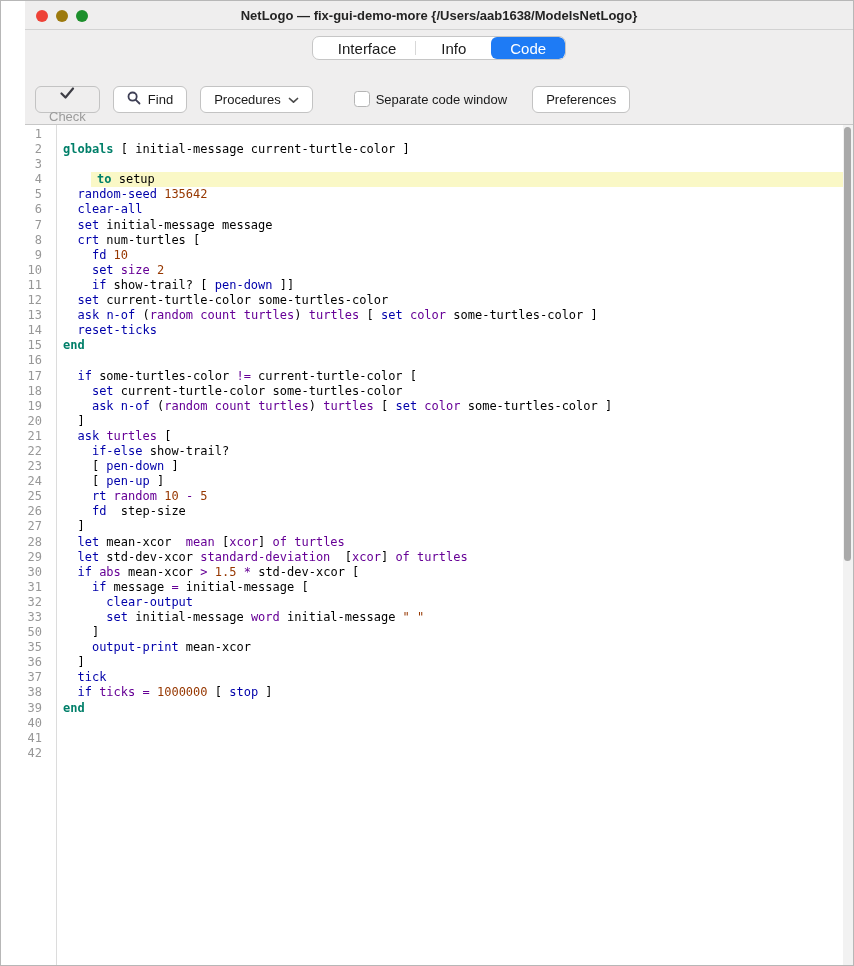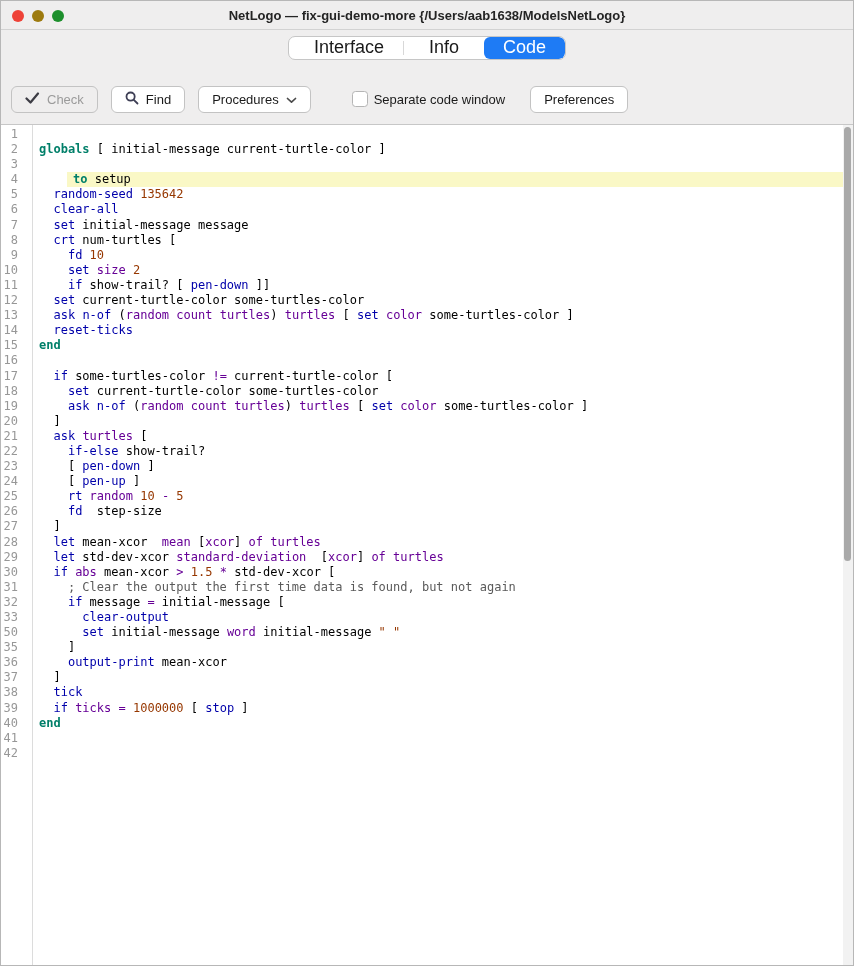--- a/index.html
+++ b/index.html
@@ -1,39 +1,39 @@
 <!DOCTYPE html>
 <html style="--c-keyword: #007f69; --c-command: #0000aa; --c-reporter: #660096; --c-constant: #963700; --c-comment: #5a5a5a; --c-plain: #000000; --hl: #faf8c6;"><head>
 <meta charset="utf-8">
 <style>
   * { margin:0; padding:0; box-sizing:border-box; }
   html,body { width:854px; height:966px; background:#fff; }
   body { font-family:"Liberation Sans", sans-serif; overflow:hidden; }
-  .window { width:854px; height:966px; border:1px solid #b7b7b7; display:flex; flex-direction:column; background:#fff; }
+  .window { width:854px; height:966px; border:1px solid #b7b7b7; display:flex; flex-direction:column; background:#fff;padding-left:24px; }
 
   
   .titlebar { height:29px; background:#efeeee; border-bottom:1px solid #d2d2d2; position:relative;
               display:flex; align-items:center; justify-content:center; flex:0 0 auto; }
   .traffic { position:absolute; left:11px; top:0; height:29px; display:flex; align-items:center; gap:8px; }
   .light { width:12px; height:12px; border-radius:50%; }
   .title { font-size:13px; font-weight:bold; color:#242424; }
 
   
   .tabbar { height:36px; background:#efeeee; display:flex; align-items:center; justify-content:center; flex:0 0 auto; }
   .seg { display:flex; align-items:stretch; background:#fff; border:1px solid #c6c6c6; border-radius:7px; height:24px; overflow:hidden; }
-  .seg-tab { display:flex; align-items:flex-start; padding:0 19px; font-size:18px; color:#1a1a1a; cursor:default; border-radius:6px;margin-left:6px; }
+  .seg-tab { display:flex; align-items:center; padding:0 19px; font-size:15px; color:#1a1a1a; cursor:default; border-radius:6px;margin-left:6px; }
   .seg-div { width:1px; background:#d8d8d8; margin:4px 0; }
   .seg-tab.active { color:#fff; }
 
   
   .toolbar { height:59px; background:#efeeee; border-bottom:1px solid #c7c7c7; display:flex; align-items:center;
              padding:8px 10px 0 10px; gap:13px; flex:0 0 auto; }
   .tbtn { height:27px; border:1px solid #c3c3c3; border-radius:6px; display:flex; align-items:center;
           gap:7px; padding:0 13px; font-size:13px; background:#fff; color:#1a1a1a; }
-  .tbtn.disabled-look { background:#efeeee; color:#9b9b9b; }
+  .tbtn.disabled-look { background:#efeeee; color:#9b9b9b;flex-direction:column; }
   .tbtn svg { flex:0 0 auto; }
   .chk-group { display:flex; align-items:center; gap:6px; margin-left:28px; }
   .checkbox { width:16px; height:16px; background:#fff; border:1px solid #b5b5b5; border-radius:3.5px; }
   .chk-label { font-size:13px; color:#1a1a1a; }
   .prefs { margin-left:12px; }
 
   
   .editor { flex:1 1 auto; position:relative; background:#fff; display:flex; overflow:hidden; }
   .gutter { width:32px; flex:0 0 auto; border-right:1px solid #dcdcdc; padding-top:2px; }
   .ln { font-family:"DejaVu Sans Mono", monospace; font-size:12px; line-height:15.1px; height:15.1px;
@@ -191,21 +191,20 @@
         <div class="code-line"><span class="tok-p">  </span><span class="tok-c">ask</span><span class="tok-p"> </span><span class="tok-r">turtles</span><span class="tok-p"> [</span></div>
         <div class="code-line"><span class="tok-p">    </span><span class="tok-c">if-else</span><span class="tok-p"> show-trail?</span></div>
         <div class="code-line"><span class="tok-p">    [ </span><span class="tok-c">pen-down</span><span class="tok-p"> ]</span></div>
         <div class="code-line"><span class="tok-p">    [ </span><span class="tok-c">pen-up</span><span class="tok-p"> ]</span></div>
         <div class="code-line"><span class="tok-p">    </span><span class="tok-c">rt</span><span class="tok-p"> </span><span class="tok-r">random</span><span class="tok-p"> </span><span class="tok-n">10</span><span class="tok-p"> </span><span class="tok-r">-</span><span class="tok-p"> </span><span class="tok-n">5</span></div>
         <div class="code-line"><span class="tok-p">    </span><span class="tok-c">fd</span><span class="tok-p">  step-size</span></div>
         <div class="code-line"><span class="tok-p">  ]</span></div>
         <div class="code-line"><span class="tok-p">  </span><span class="tok-c">let</span><span class="tok-p"> mean-xcor  </span><span class="tok-r">mean</span><span class="tok-p"> [</span><span class="tok-r">xcor</span><span class="tok-p">] </span><span class="tok-r">of</span><span class="tok-p"> </span><span class="tok-r">turtles</span></div>
         <div class="code-line"><span class="tok-p">  </span><span class="tok-c">let</span><span class="tok-p"> std-dev-xcor </span><span class="tok-r">standard-deviation</span><span class="tok-p">  [</span><span class="tok-r">xcor</span><span class="tok-p">] </span><span class="tok-r">of</span><span class="tok-p"> </span><span class="tok-r">turtles</span></div>
         <div class="code-line"><span class="tok-p">  </span><span class="tok-c">if</span><span class="tok-p"> </span><span class="tok-r">abs</span><span class="tok-p"> mean-xcor </span><span class="tok-r">&gt;</span><span class="tok-p"> </span><span class="tok-n">1.5</span><span class="tok-p"> </span><span class="tok-r">*</span><span class="tok-p"> std-dev-xcor [</span></div>
-        <div class="code-line"><span class="tok-p">    </span><span class="tok-m">; Clear the output the first time data is found, but not again</span></div>
         <div class="code-line"><span class="tok-p">    </span><span class="tok-c">if</span><span class="tok-p"> message </span><span class="tok-r">=</span><span class="tok-p"> initial-message [</span></div>
         <div class="code-line"><span class="tok-p">      </span><span class="tok-c">clear-output</span></div>
         <div class="code-line"><span class="tok-p">      </span><span class="tok-c">set</span><span class="tok-p"> initial-message </span><span class="tok-r">word</span><span class="tok-p"> initial-message </span><span class="tok-s">" "</span></div>
         <div class="code-line"><span class="tok-p">    ]</span></div>
         <div class="code-line"><span class="tok-p">    </span><span class="tok-c">output-print</span><span class="tok-p"> mean-xcor</span></div>
         <div class="code-line"><span class="tok-p">  ]</span></div>
         <div class="code-line"><span class="tok-p">  </span><span class="tok-c">tick</span></div>
         <div class="code-line"><span class="tok-p">  </span><span class="tok-c">if</span><span class="tok-p"> </span><span class="tok-r">ticks</span><span class="tok-p"> </span><span class="tok-r">=</span><span class="tok-p"> </span><span class="tok-n">1000000</span><span class="tok-p"> [ </span><span class="tok-c">stop</span><span class="tok-p"> ]</span></div>
         <div class="code-line"><span class="tok-k">end</span></div>
       </div>

